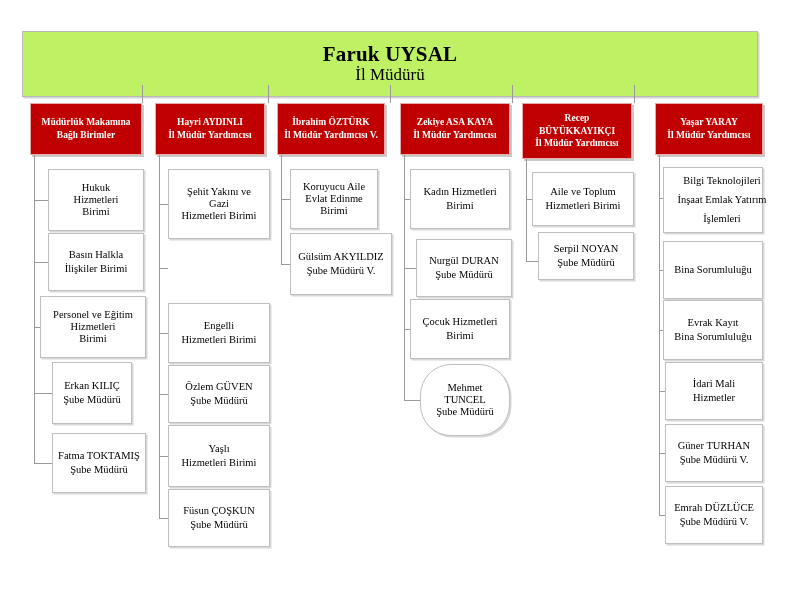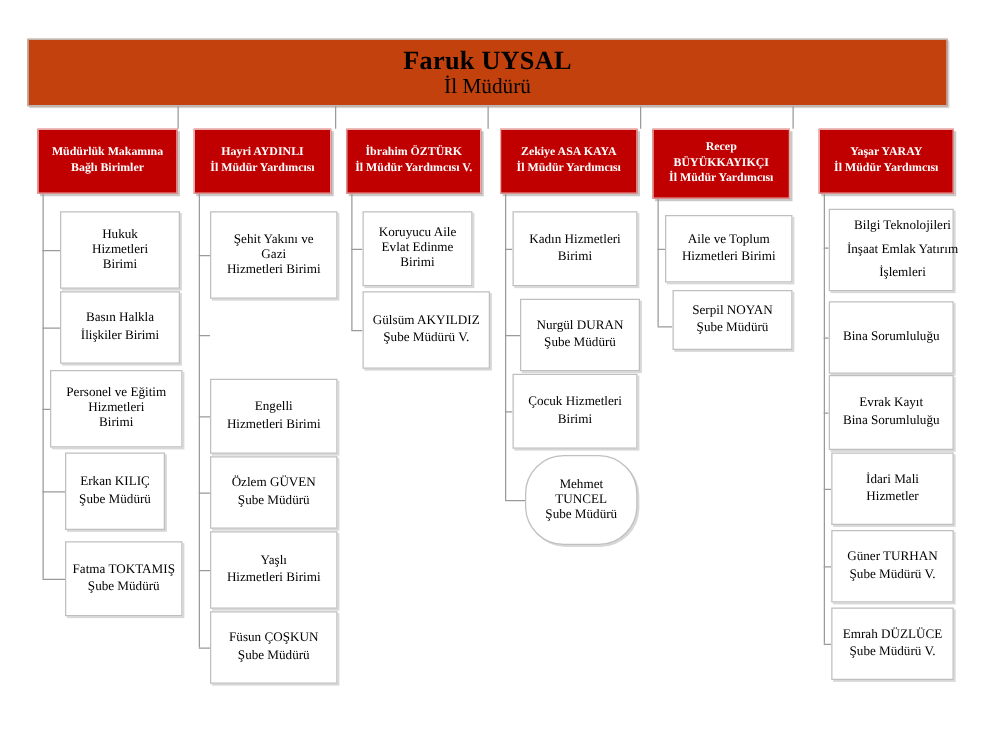--- a/index.html
+++ b/index.html
@@ -19,22 +19,22 @@
     left: 0; top: 0;
     width: 790px;
     height: 605px;
   }
   
   .root-box {
     position: absolute;
     left: 22px;
     top: 31px;
     width: 736px;
-    height: 54px;
-    background: #c2410c;
+    height: 66px;
+    background: #bef264;
     border: 1px solid #b9b9b9;
     box-shadow: 1.5px 1.5px 0 0 #d4d4d4;
     display: flex;
     flex-direction: column;
     align-items: center;
     justify-content: center;
     box-sizing: border-box;
   }
   .root-name {
     font-size: 21px;

